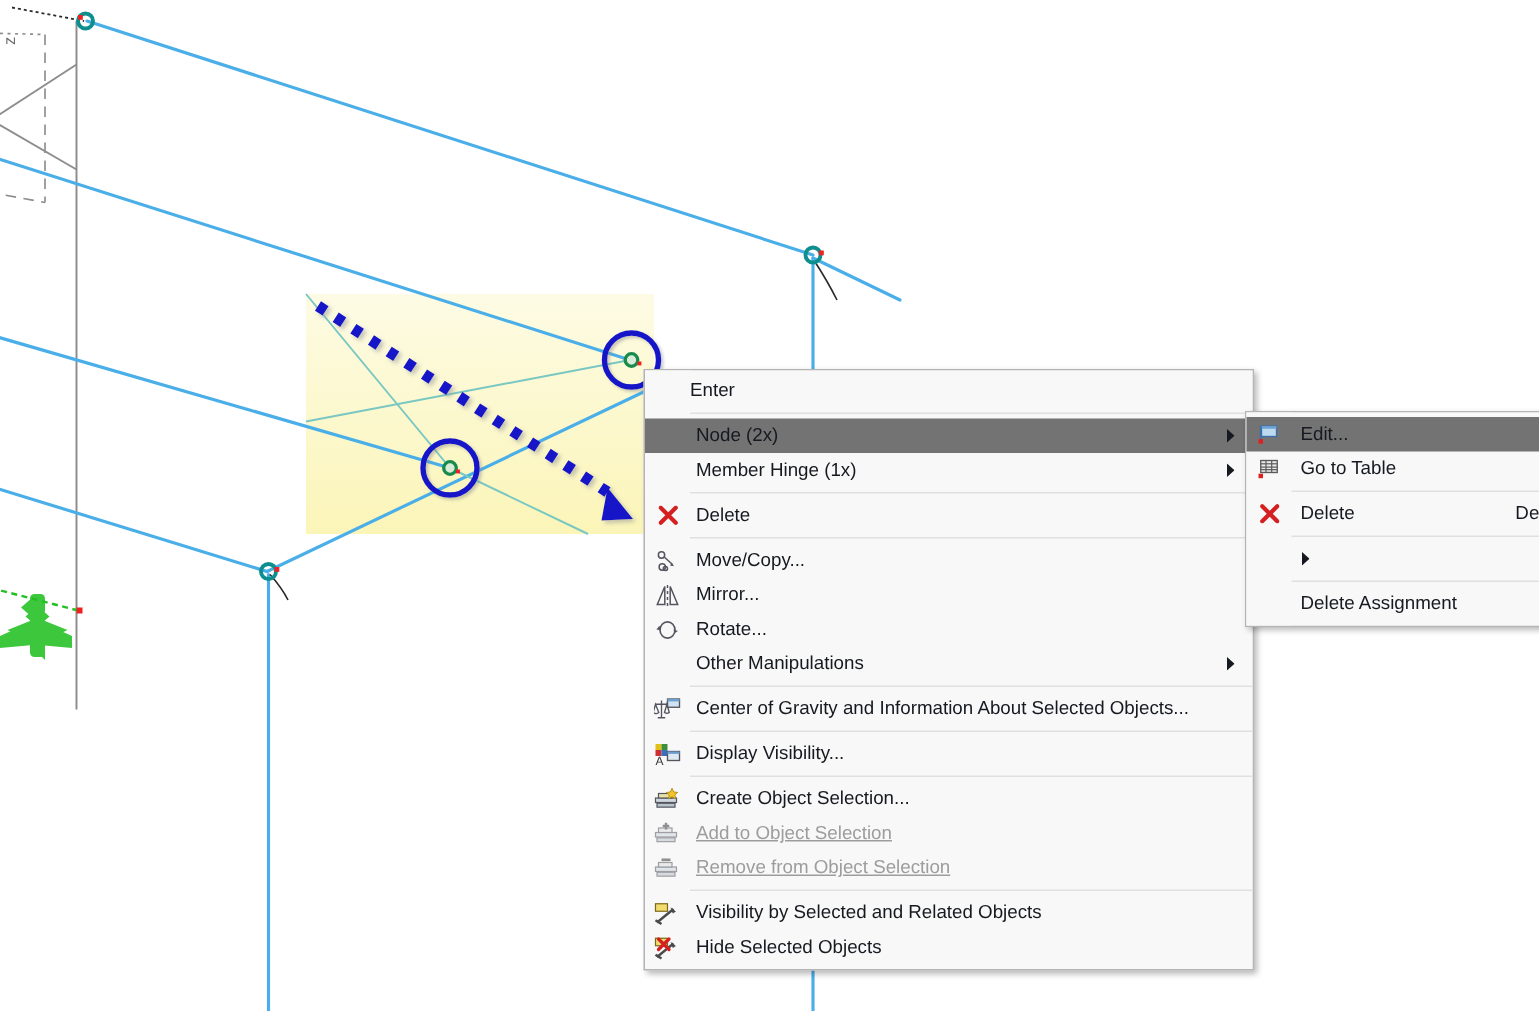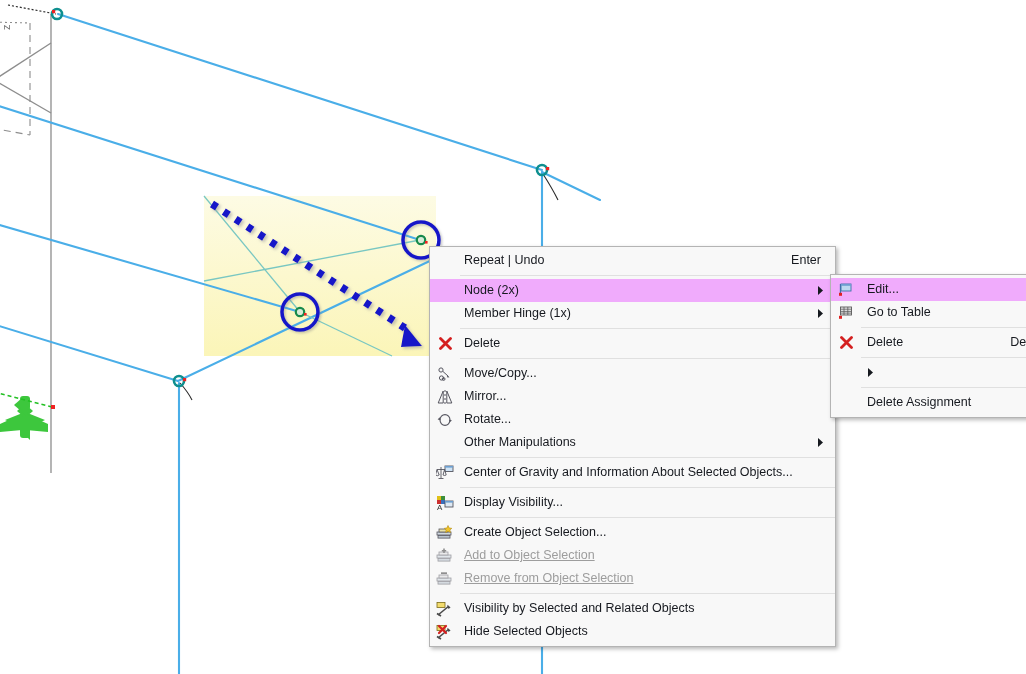--- a/index.html
+++ b/index.html
@@ -84,21 +84,21 @@
   .ctx-item .arrow {
     width: 18px;
     min-width: 18px;
     display: flex;
     align-items: center;
     justify-content: center;
     padding-right: 6px;
   }
   .ctx-item .arrow svg { display:block; }
   .ctx-item.selected {
-    background: #f0abfc;
+    background: #737373;
   }
   .ctx-item.disabled .lbl { color: #9d9d9d; text-decoration: underline; }
   .ctx-sep {
     height: 0;
     border-top: 1px solid #e0e0e0;
     margin: 3px 0 3px 30px;
     list-style: none;
   }
 
   
@@ -238,21 +238,20 @@
     </g>
   </svg>
 </div>
 
 <div id="main-menu" class="ctx-menu">
   <div class="gutter"></div>
   <ul class="ctx-list">
 
     <li class="ctx-item">
       <span class="ic"></span>
-      <span class="lbl">Repeat | Undo</span>
       <span class="shortcut">Enter</span>
     </li>
     <li class="ctx-sep"></li>
 
     <li class="ctx-item selected">
       <span class="ic"></span>
       <span class="lbl">Node (2x)</span>
       <span class="arrow">
         <svg width="5" height="9" viewBox="0 0 5 9">
             <polygon points="0,0 5,4.5 0,9" fill="#16191f"></polygon>

